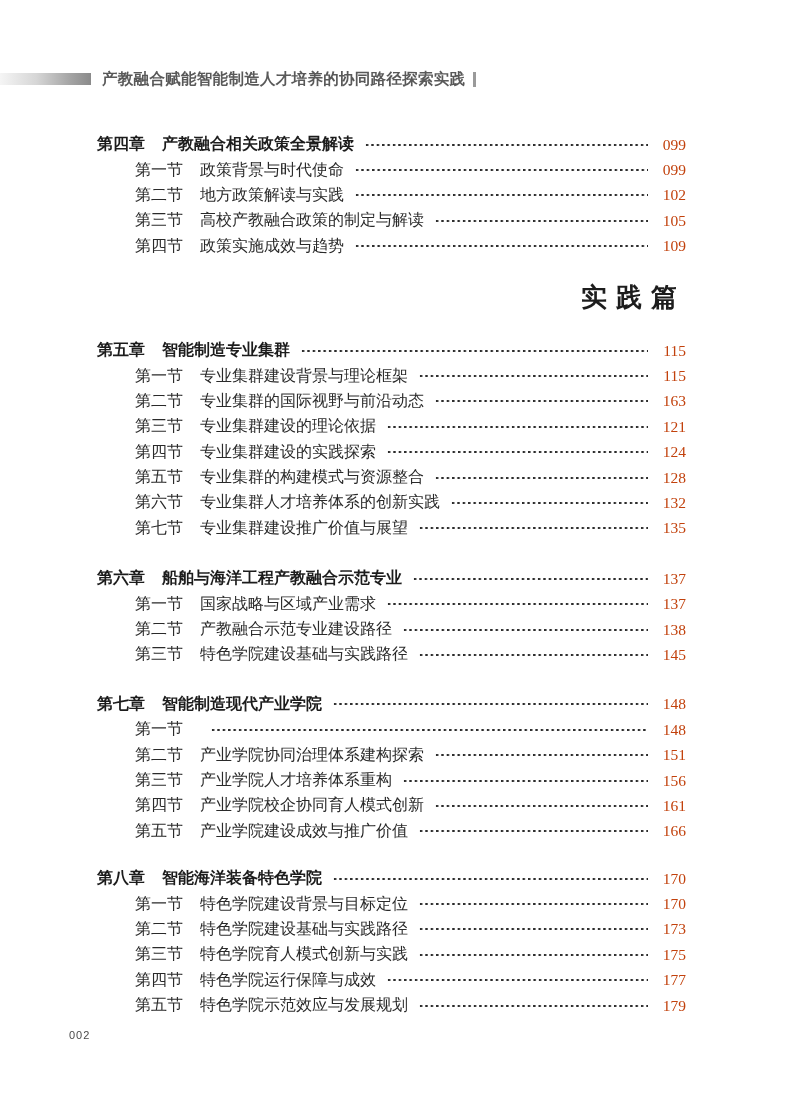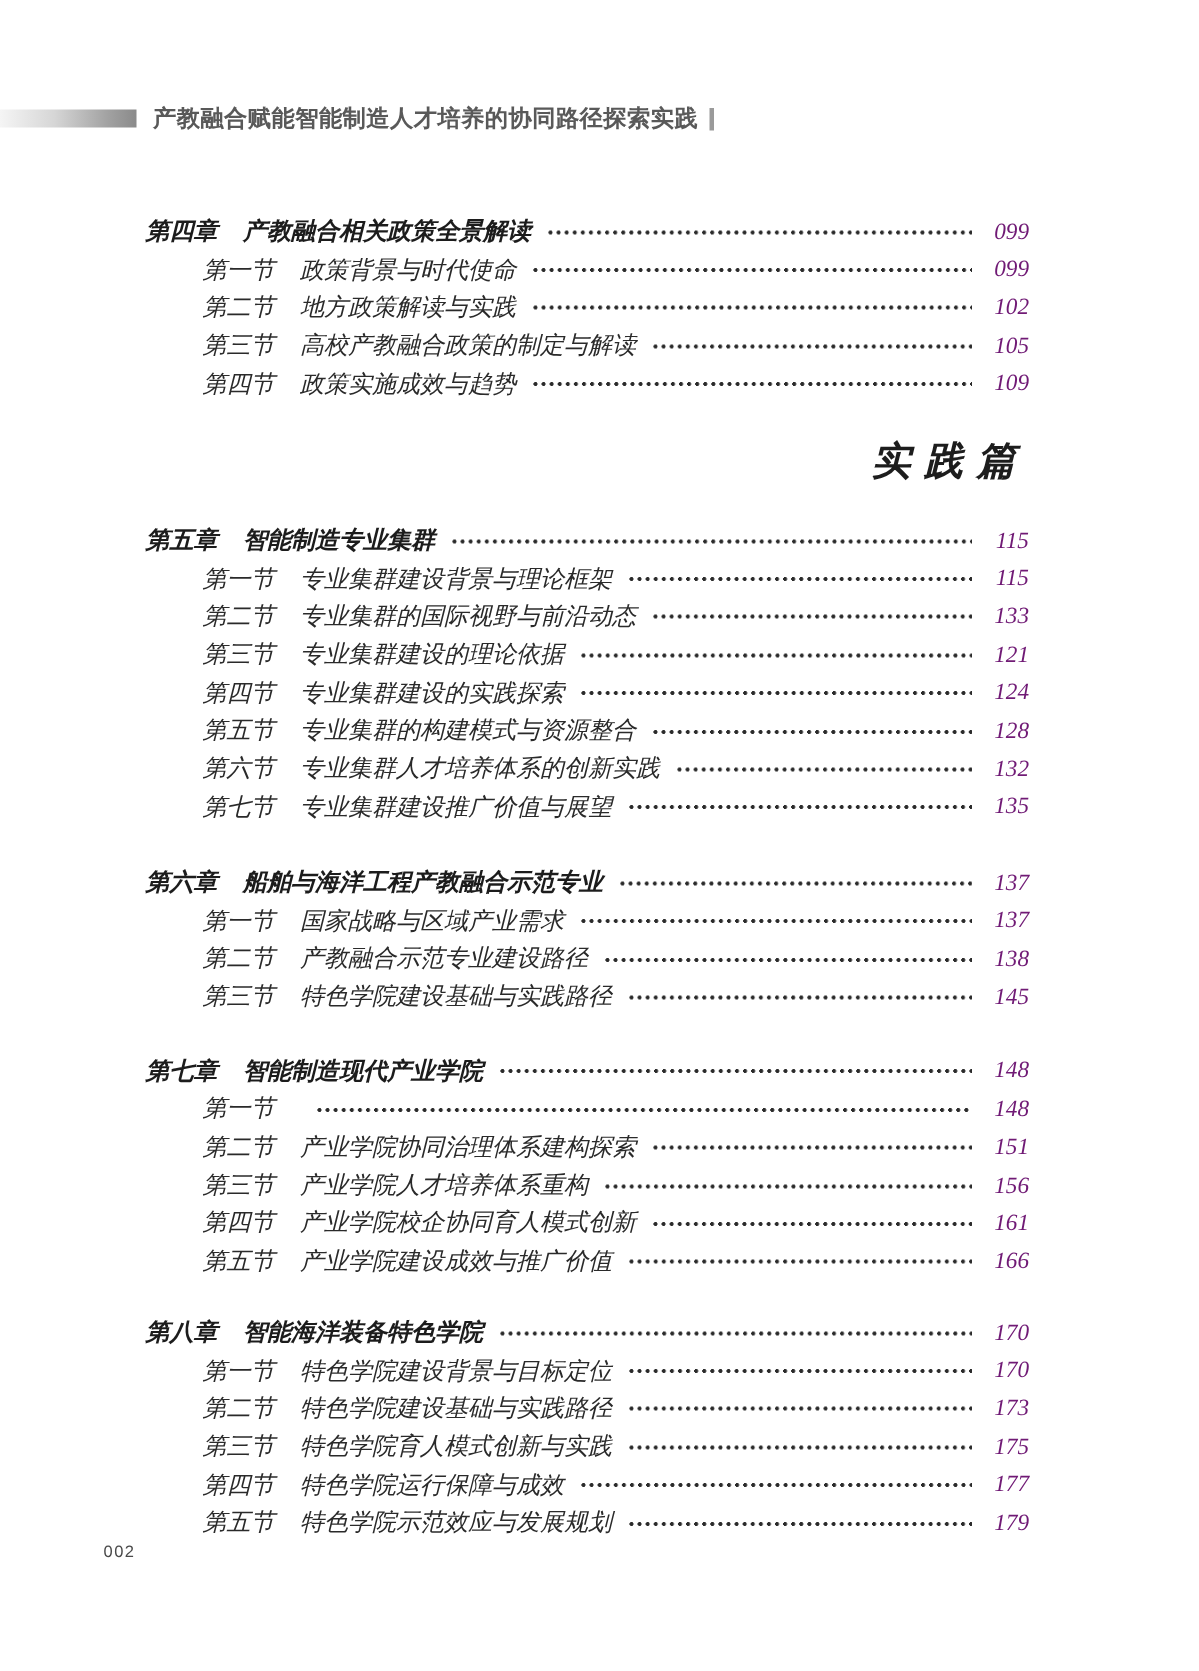--- a/index.html
+++ b/index.html
@@ -9,31 +9,31 @@
 
   
   .page-header{position:absolute;top:66px;left:0;right:0;height:26px;display:flex;align-items:center;}
   .header-bar{flex:none;width:91px;height:12px;
               background:linear-gradient(to right,#f5f5f5,#d6d6d6 40%,#a3a3a3 78%,#8a8a8a);}
   .header-title{margin-left:11px;font-family:"Liberation Sans",sans-serif;font-weight:bold;
                 font-size:15.5px;color:#595959;letter-spacing:0.3px;white-space:pre;}
   .header-divider{flex:none;width:3px;height:15px;background:#9a9a9a;margin-left:8px;}
 
   
-  .toc{position:absolute;top:142px;left:97px;width:589px;font-style:italic;}
+  .toc{position:absolute;top:132px;left:97px;width:589px;}
   .toc-row{display:flex;align-items:center;height:25.4px;}
   .chapter-row{font-family:"Liberation Sans",sans-serif;font-weight:bold;font-size:16px;color:#1c1c1c;}
   .section-row{font-family:"Liberation Serif",serif;font-size:16px;color:#2a2a2a;padding-left:38px;}
   .row-label{flex:none;white-space:pre;margin-right:17px;}
   .row-title{flex:none;white-space:pre;}
   .leader{flex:1;height:4px;margin:0 8px 0 11px;
           background-image:radial-gradient(circle at 2px 2px,#2b2b2b 1.15px,rgba(0,0,0,0) 1.5px);
           background-size:5.4px 4px;background-repeat:repeat-x;background-position:left center;}
   .row-page{flex:none;min-width:30px;text-align:right;font-family:"Liberation Serif",serif;
-            font-size:15.5px;font-weight:normal;color:#701a75;}
+            font-size:15.5px;font-weight:normal;color:#c2410c;}
 
   .chapter-block{margin-top:26px;}
   #toc-front .chapter-block:first-child{margin-top:0;}
   #toc-practice .chapter-block:nth-child(1){margin-top:25px;}
   #toc-practice .chapter-block:nth-child(2){margin-top:25px;}
   #toc-practice .chapter-block:nth-child(3){margin-top:24px;}
   #toc-practice .chapter-block:nth-child(4){margin-top:22px;}
 
   .part-heading{margin:24px 0 0;padding-left:10px;height:30px;line-height:30px;text-align:right;
                 font-family:"Liberation Serif",serif;font-weight:600;font-size:26px;
@@ -100,21 +100,21 @@
           <div class="toc-row section-row">
             <span class="row-label">第一节</span>
             <span class="row-title">专业集群建设背景与理论框架</span>
             <span class="leader"></span>
             <span class="row-page">115</span>
           </div>
           <div class="toc-row section-row">
             <span class="row-label">第二节</span>
             <span class="row-title">专业集群的国际视野与前沿动态</span>
             <span class="leader"></span>
-            <span class="row-page">133</span>
+            <span class="row-page">163</span>
           </div>
           <div class="toc-row section-row">
             <span class="row-label">第三节</span>
             <span class="row-title">专业集群建设的理论依据</span>
             <span class="leader"></span>
             <span class="row-page">121</span>
           </div>
           <div class="toc-row section-row">
             <span class="row-label">第四节</span>
             <span class="row-title">专业集群建设的实践探索</span>

